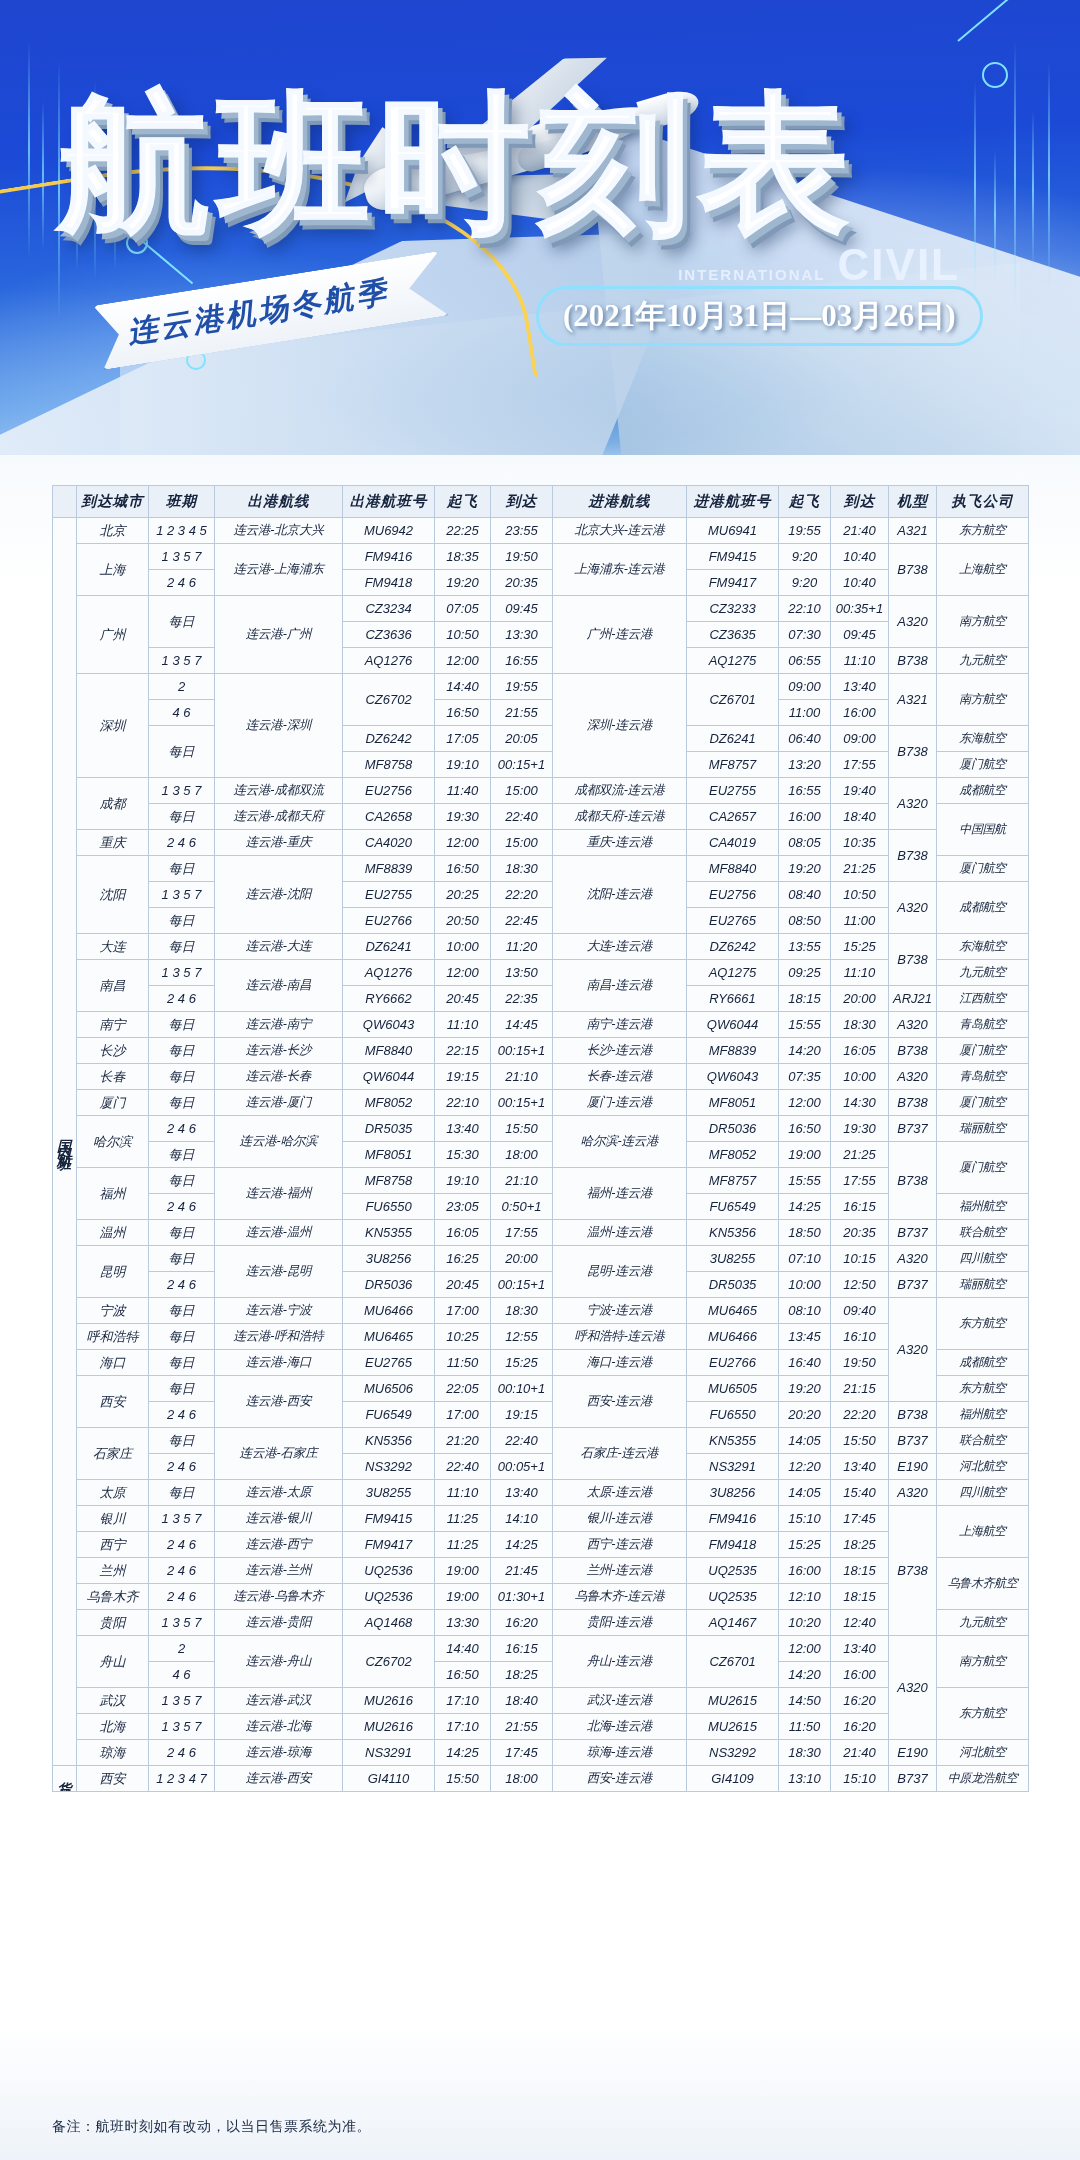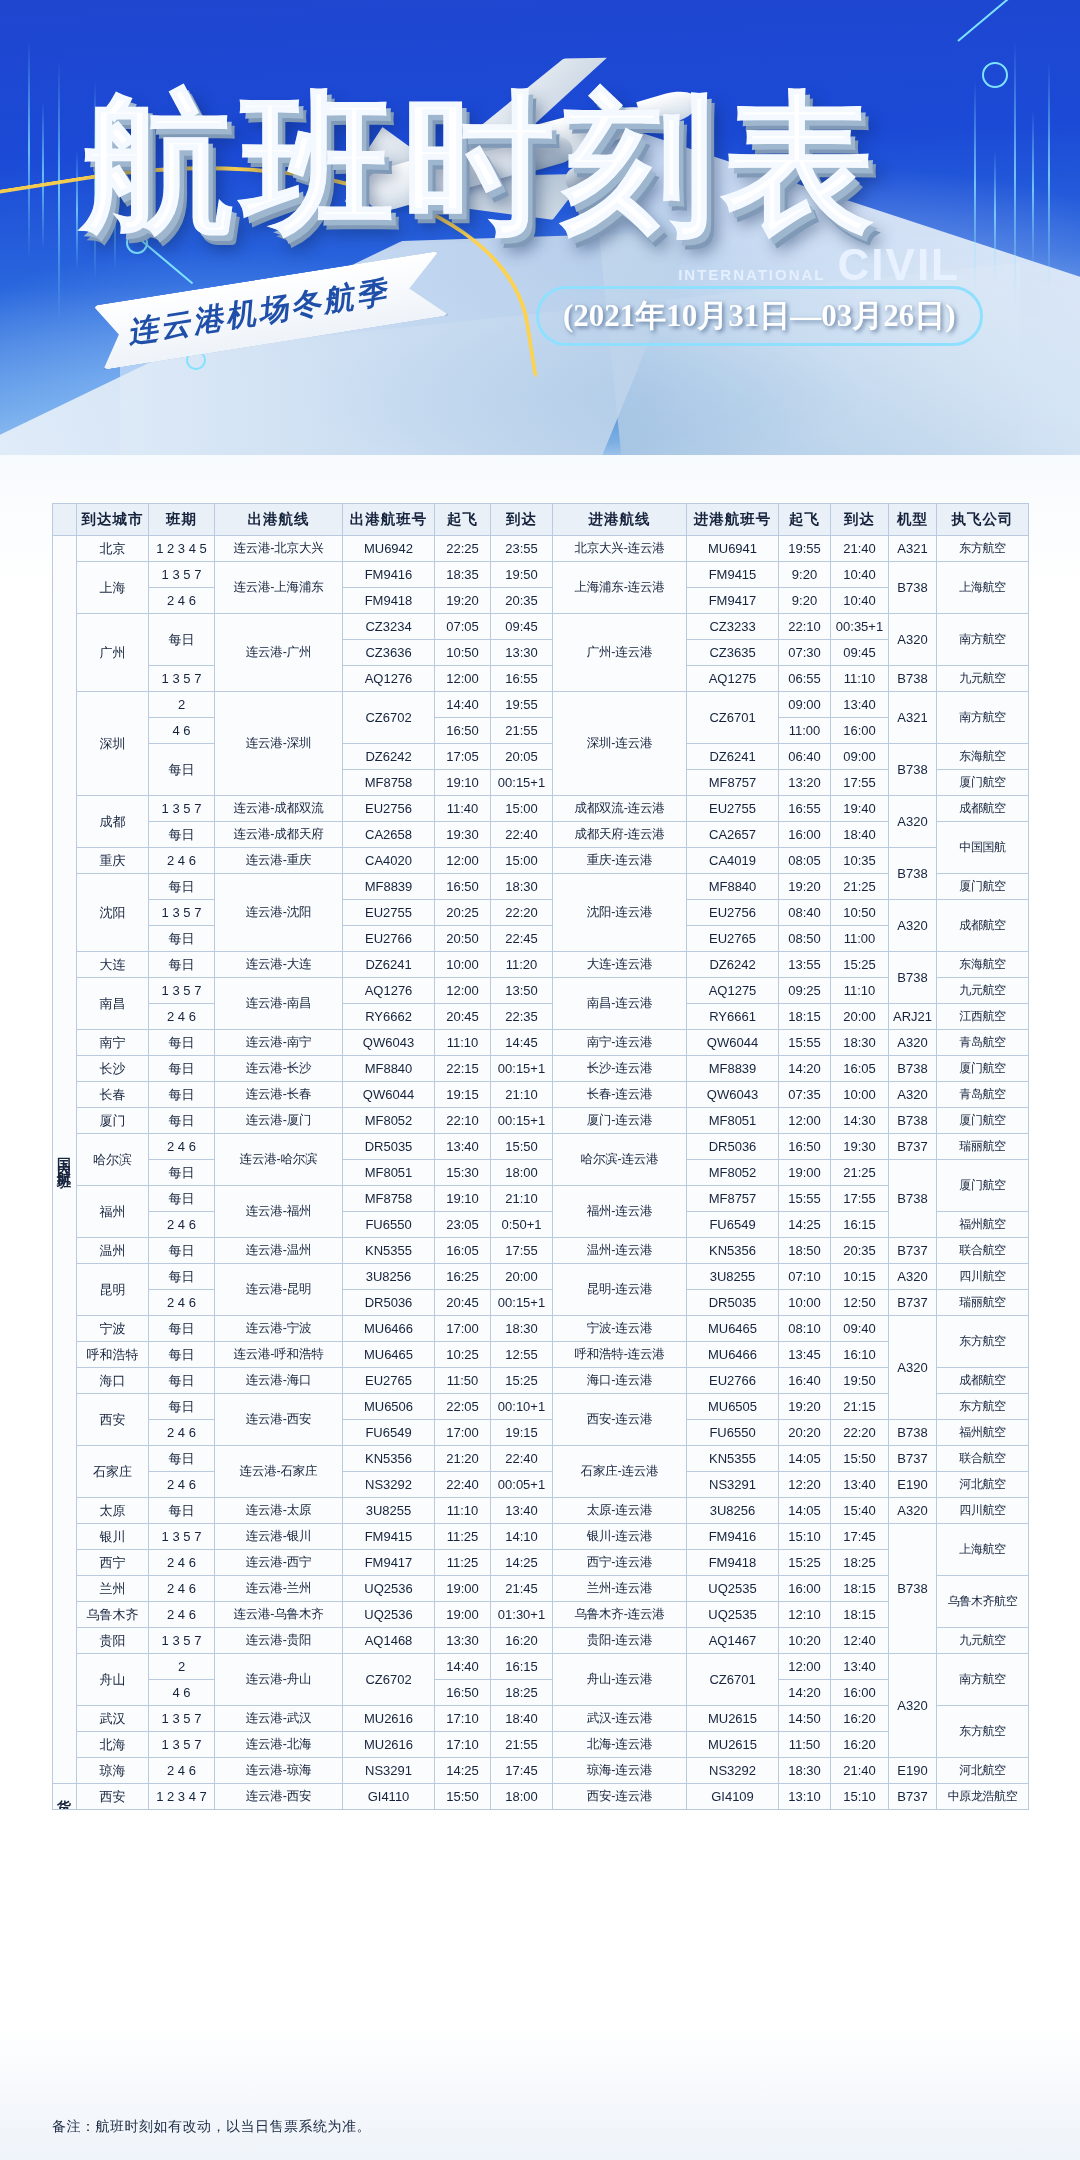--- a/index.html
+++ b/index.html
@@ -95,21 +95,20 @@
 
   
   .title-cn{
     position:absolute; left:58px; top:88px;
     font-size:152px; line-height:1; letter-spacing:8px;
     font-weight:bold; font-family:"DejaVu Sans","Liberation Sans",sans-serif;
     color:#ffffff;
     text-shadow:
       5px 6px 0 #9fb6cf, 8px 10px 0 #7f99b6,
       11px 14px 16px rgba(10,35,80,.45);
-    padding-left: 24px;
     -webkit-text-stroke:1px #f4f8ff;
   }
   .title-year{
     position:absolute; right:78px; top:56px;
     font-size:78px; line-height:1; font-weight:bold; font-style:italic;
     color:#ffffff; letter-spacing:2px;
     text-shadow:4px 5px 0 #8aa3c0, 7px 9px 12px rgba(10,35,80,.45);
   }
   .title-en{
     position:absolute; right:120px; top:240px;
@@ -141,21 +140,21 @@
     font-family:Liberation Serif, serif;
   }
 
   
   .sheet{
     position:absolute; left:0; top:455px;
     width:1080px; height:1705px;
     background:linear-gradient(180deg,#f7fafd 0%, #ffffff 8%, #ffffff 92%, #eef3f9 100%);
   }
   .tablewrap{
-    position:absolute; left:52px; top:48px; width:976px;
+    position:absolute; left:52px; top:30px; width:976px;font-style:italic;
   }
   table.sched{
     border-collapse:collapse;
     width:976px;
     table-layout:fixed;
     font-size:13px;
     color:#15233c;
   }
   table.sched td, table.sched th{
     border:1px solid #b9c9de;

